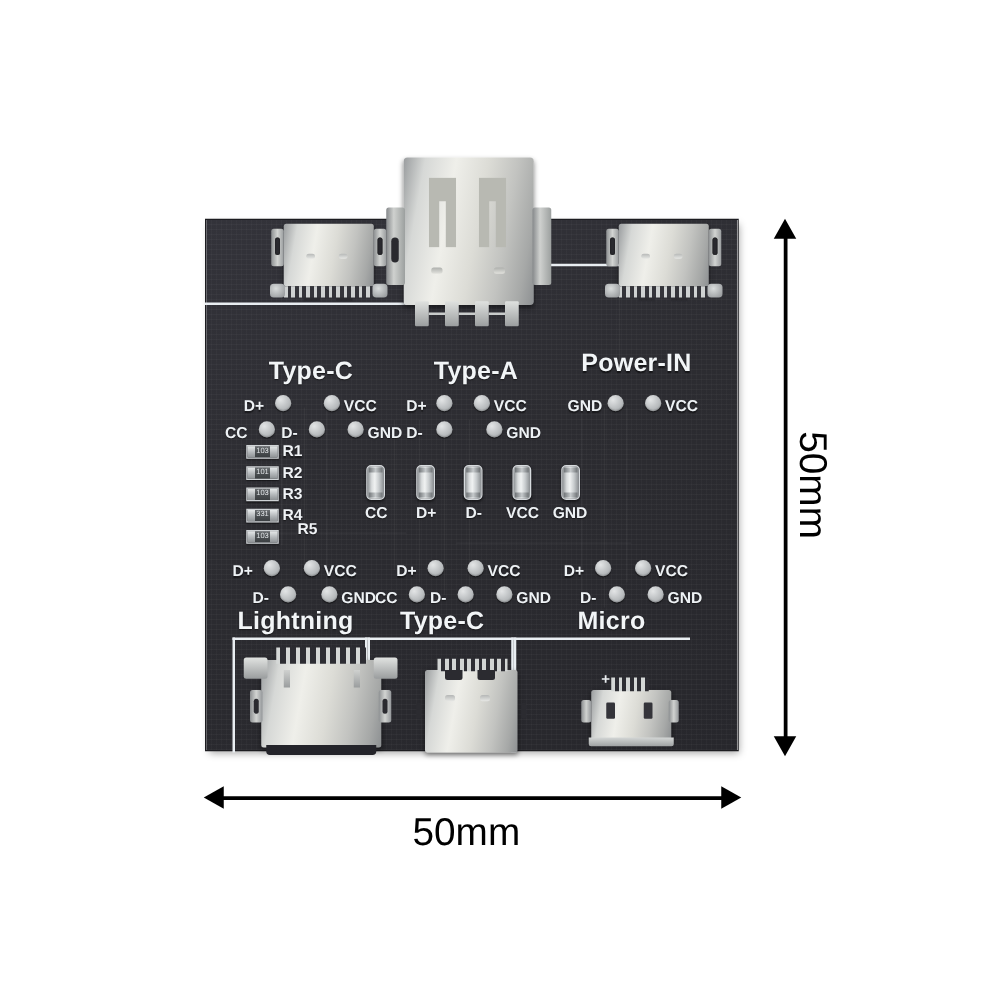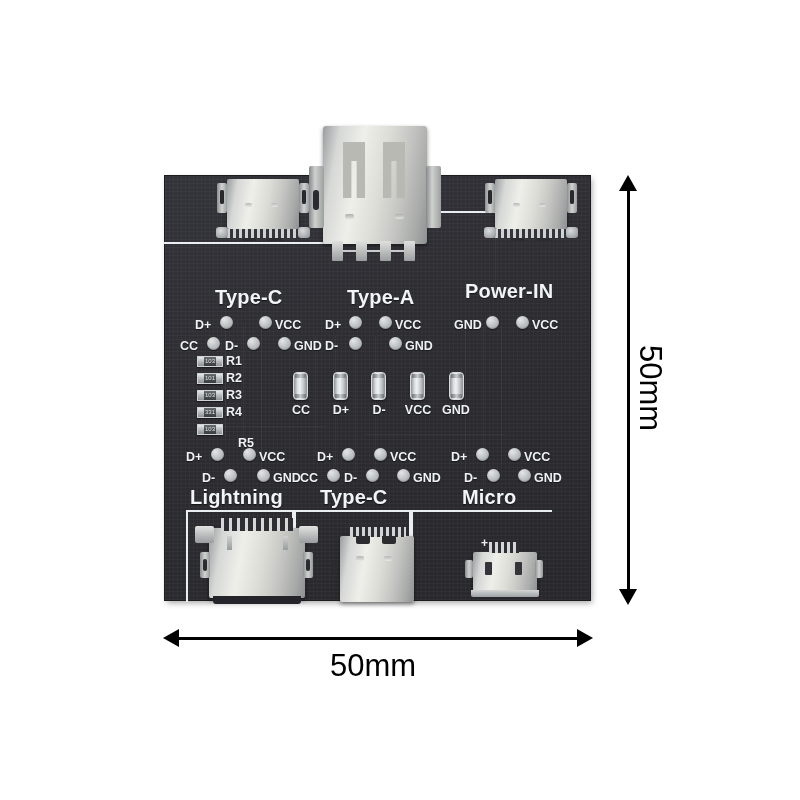--- a/index.html
+++ b/index.html
@@ -318,21 +318,21 @@
       <div class="cap r"></div>
       <div class="code">331</div>
     </div>
     <div class="res-label" style="left:61px;top:229px;">R4</div>
 
     <div class="res" style="left:32px;top:248px;">
       <div class="cap l"></div>
       <div class="cap r"></div>
       <div class="code">103</div>
     </div>
-    <div class="res-label" style="left:61px;top:260px;padding-left:12px;">R5</div>
+    <div class="res-label" style="left:61px;top:240px;padding-left:12px;">R5</div>
 
     <div class="tp" style="left:128px;top:196px;"></div>
     <div class="tp-label" style="left:122px;top:227px;width:28px;">CC</div>
 
     <div class="tp" style="left:168px;top:196px;"></div>
     <div class="tp-label" style="left:162px;top:227px;width:28px;">D+</div>
 
     <div class="tp" style="left:206px;top:196px;"></div>
     <div class="tp-label" style="left:200px;top:227px;width:28px;">D-</div>
 

